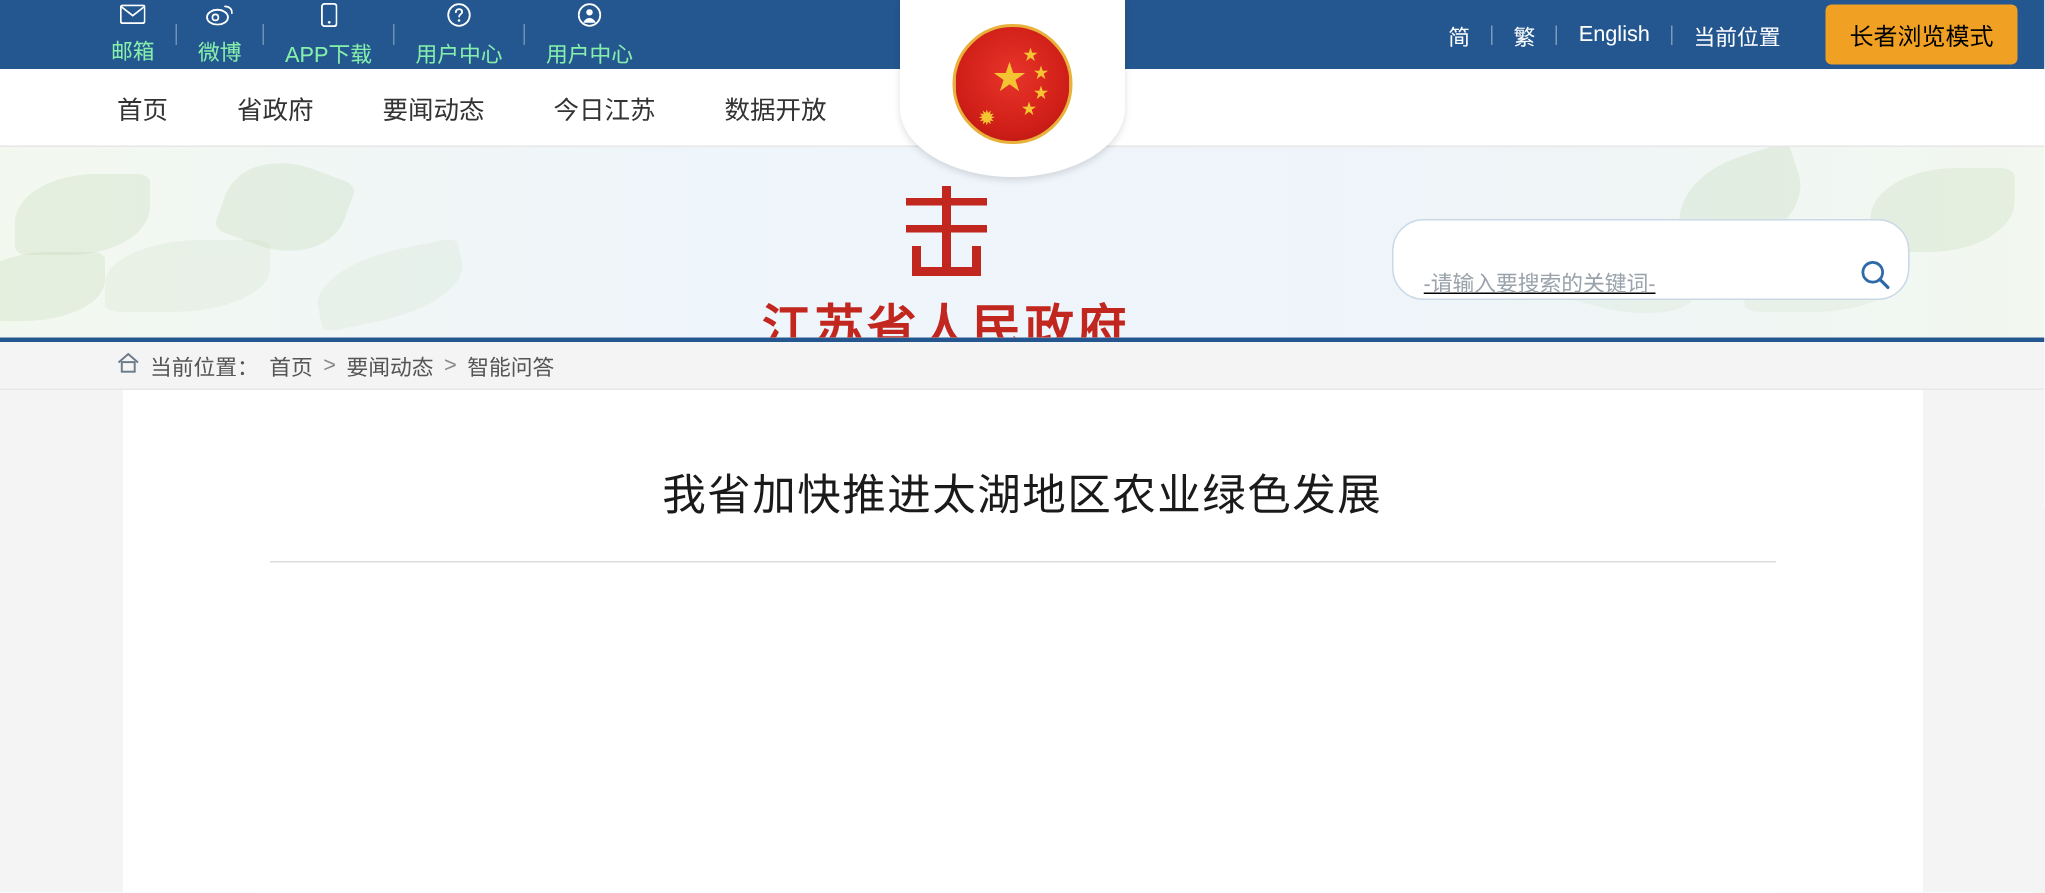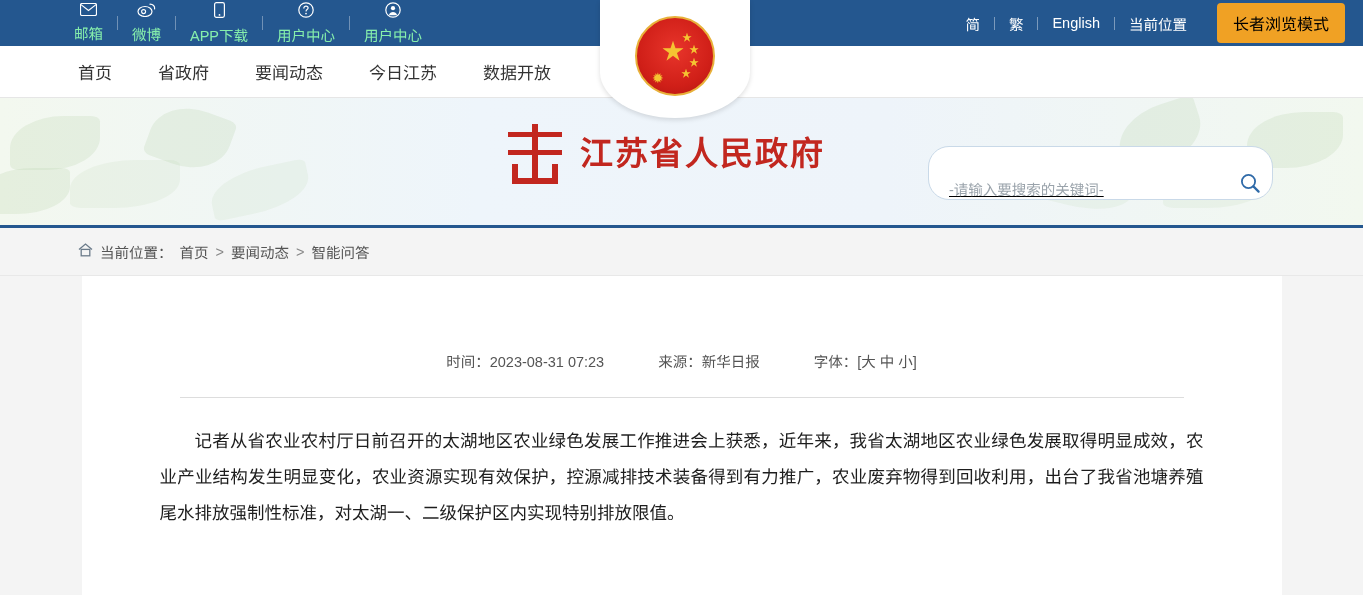--- a/index.html
+++ b/index.html
@@ -150,20 +150,21 @@
     background: rgba(146,186,126,0.30);
   }
   .leaf2 { background: rgba(175,205,160,0.28); }
 
   .logo-area {
     position: absolute;
     left: 508px; top: 26px;
     display: flex;
     align-items: center;
     gap: 18px;
+    flex-direction: column;
   }
   .logo-mark {
     width: 54px; height: 60px;
     position: relative;
   }
   .logo-mark .bar {
     position: absolute;
     background: #c2271f;
   }
   .logo-text .cn {
@@ -207,21 +208,21 @@
   .search-box input::placeholder { color: #9aa3ab; }
   .search-btn {
     width: 32px; height: 32px;
     border-radius: 50%;
     display: flex; align-items: center; justify-content: center;
     cursor: pointer;
   }
 
   
   .crumb {
-    height: 48px;
+    height: 32px;
     background: #f4f4f4;
     display: flex;
     align-items: center;
     padding-left: 78px;
     font-size: 14.5px;
     color: #555;
     gap: 7px;
     border-bottom: 1px solid #e8e8e8;
   }
   .crumb a { color: #555; text-decoration: none; cursor: pointer; }
@@ -424,28 +425,19 @@
   <span>当前位置：</span>
   <a>首页</a>
   <span class="sepc">&gt;</span>
   <a>要闻动态</a>
   <span class="sepc">&gt;</span>
   <a>智能问答</a>
 </div>
 
 <div class="page-bg">
   <div class="article">
-
-    <div class="art-meta">
-      <span>
-        <span>时间：</span><span>2023-08-31 07:23</span>
-      </span>
-      <span>
-        <span>来源：</span><span>新华日报</span>
-      </span>
-      <span class="font-sizes">字体：[大 中 小]</span>
-    </div>
+    <h1 class="art-title">我省加快推进太湖地区农业绿色发展</h1>
+
 
     <div class="divider"></div>
 
-    <p class="art-body">记者从省农业农村厅日前召开的太湖地区农业绿色发展工作推进会上获悉，近年来，我省太湖地区农业绿色发展取得明显成效，农业产业结构发生明显变化，农业资源实现有效保护，控源减排技术装备得到有力推广，农业废弃物得到回收利用，出台了我省池塘养殖尾水排放强制性标准，对太湖一、二级保护区内实现特别排放限值。</p>
   </div>
 </div>
 
 </body></html>

